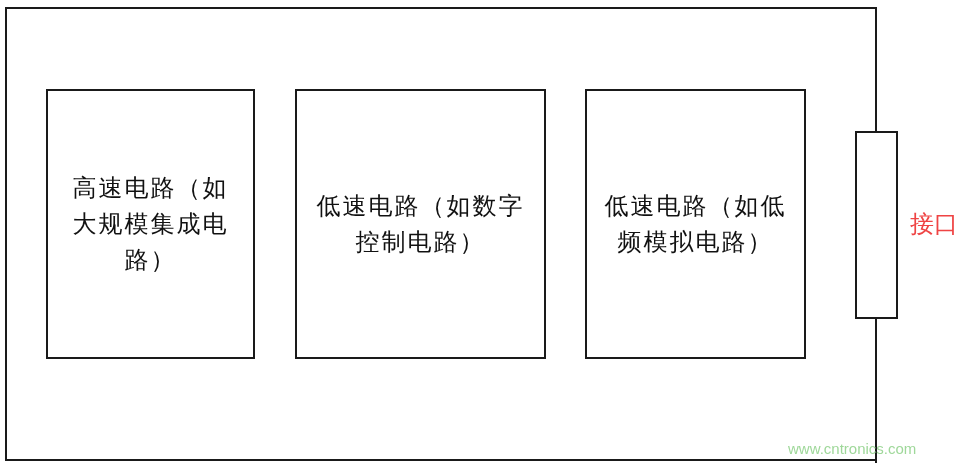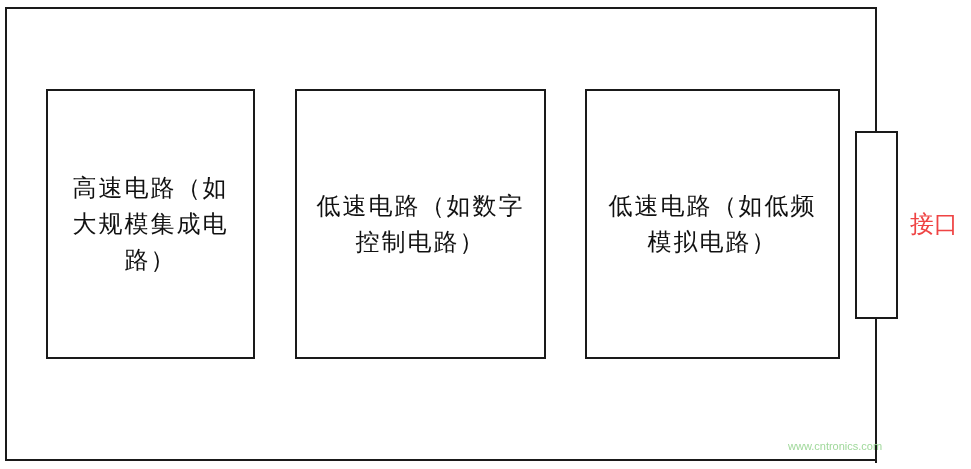--- a/index.html
+++ b/index.html
@@ -10,36 +10,36 @@
   .outer-right-top { position:absolute; left:875px; top:7px; width:2px; height:125px; background:#1a1a1a; }
   .outer-right-bot { position:absolute; left:875px; top:317px; width:2px; height:146px; background:#1a1a1a; }
   .box { position:absolute; top:89px; height:270px; border:2px solid #1a1a1a;
          box-sizing:border-box; display:flex; align-items:center; justify-content:center;
          background:#fff; }
   .box-label { font-size:24px; line-height:36px; color:#111; text-align:center;
                padding:0 14px; letter-spacing:2px; word-break:break-all; }
   .interface { position:absolute; left:855px; top:131px; width:43px; height:188px;
                border:2px solid #1a1a1a; box-sizing:border-box; background:#fff; }
   .interface-label { position:absolute; left:910px; top:208px; font-size:24px; color:#ef4444; }
-  .watermark { position:absolute; left:788px; top:440px; font-size:11px; color:#9fd89a;
+  .watermark { position:absolute; left:788px; top:440px; font-size:15px; color:#9fd89a;
                font-family:"Liberation Sans", sans-serif; }
 </style>
 </head>
 <body>
 
 <div class="outer"></div>
 <div class="outer-right-top"></div>
 <div class="outer-right-bot"></div>
 
 <div class="box" style="left:46px;width:209px;">
   <div class="box-label">高速电路（如大规模集成电路）</div>
 </div>
 <div class="box" style="left:295px;width:251px;">
   <div class="box-label">低速电路（如数字控制电路）</div>
 </div>
-<div class="box" style="left:585px;width:255px;">
+<div class="box" style="left:585px;width:221px;">
   <div class="box-label">低速电路（如低频模拟电路）</div>
 </div>
 
 <div class="interface"></div>
 <div class="interface-label">接口</div>
 
 <div class="watermark">www.cntronics.com</div>
 
 </body></html>

